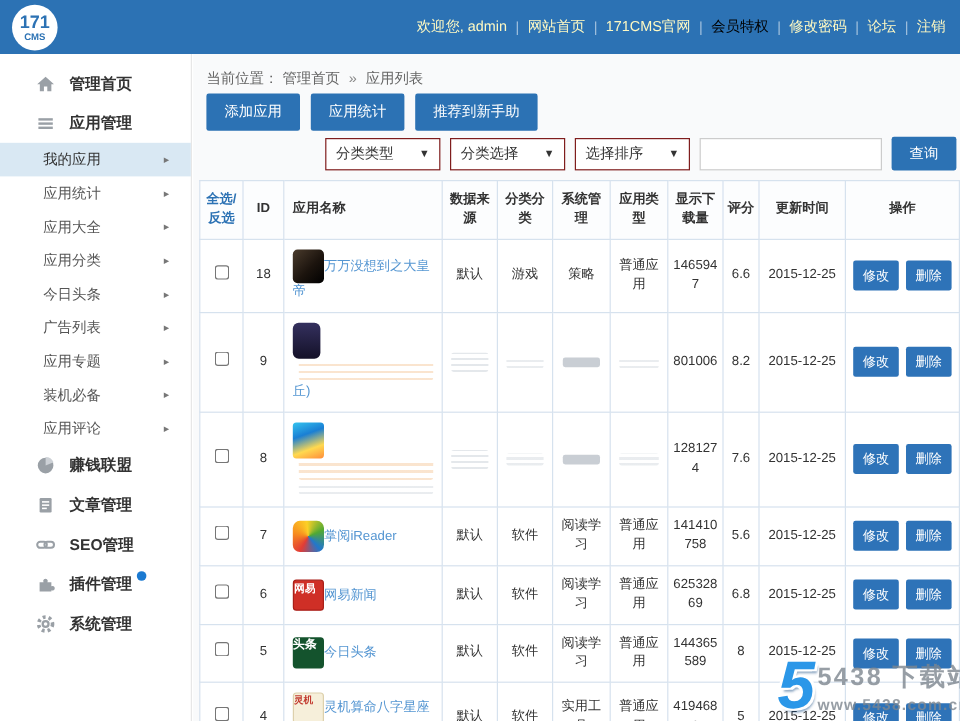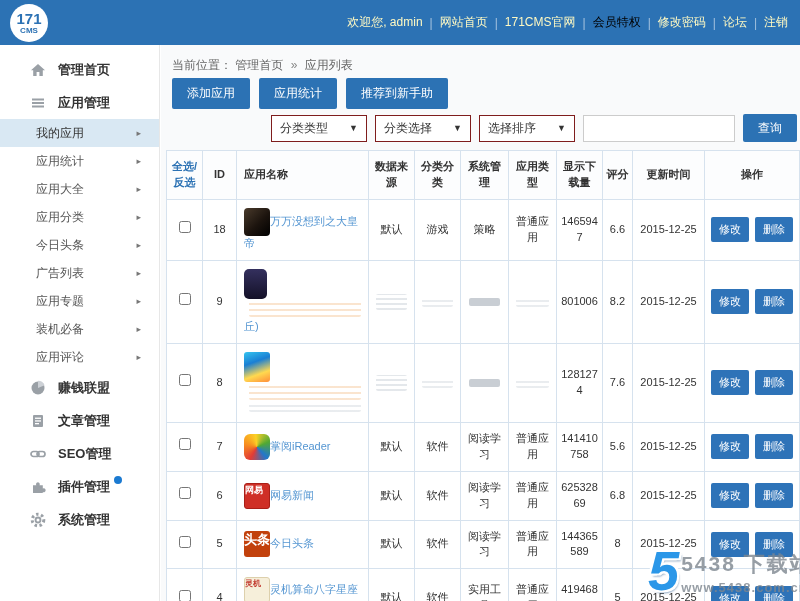--- a/index.html
+++ b/index.html
@@ -78,21 +78,21 @@
 
   
   .app-icon { width:26px; height:26px; border-radius:4px; display:inline-flex;
     align-items:center; justify-content:center; color:#fff; font-weight:bold;
     overflow:hidden; }
   .ic-dark-photo { background:linear-gradient(135deg,#4a3b2c,#1c140e 55%,#000); height:28px; }
   .ic-dark-navy { background:linear-gradient(180deg,#34305e,#141128); width:23px; height:30px; border-radius:5px; }
   .ic-colorful { background:linear-gradient(160deg,#35c4ef 0%,#1a7fd4 35%,#ffd94f 70%,#ff8d3a 100%); height:30px; border-radius:3px; }
   .ic-ireader { background:conic-gradient(from 210deg,#e23c36,#f78c1f,#fcd026,#51a933,#2277cc,#e23c36); border-radius:6px; }
   .ic-netease { background:#cf2f26; font-size:9px; border-radius:3px; border:1px solid #a91f18; }
-  .ic-toutiao { background:#c2410c; font-size:13px; border-radius:3px;font-family:Liberation Serif, serif; }
+  .ic-toutiao { background:#14532d; font-size:10px; border-radius:3px;font-family:Liberation Serif, serif; }
   .ic-lingji { background:#f6efda; color:#c23a2f; font-size:8px; border:1px solid #ddd0ac; border-radius:3px; }
 
   
   .smear { height:16px; margin:2px 5px;
     background:repeating-linear-gradient(0deg,rgba(210,216,222,.6) 0 2px,rgba(255,255,255,0) 2px 5px); border-radius:2px; }
   .smear.warm { background:repeating-linear-gradient(0deg,rgba(244,196,148,.45) 0 2px,rgba(255,255,255,0) 2px 6px); }
   .smear.bar { height:8px; background:#c9ced4; width:72%; margin:3px auto; border-radius:2px; }
   .smear.thin { height:10px; opacity:.8; }
 
   

